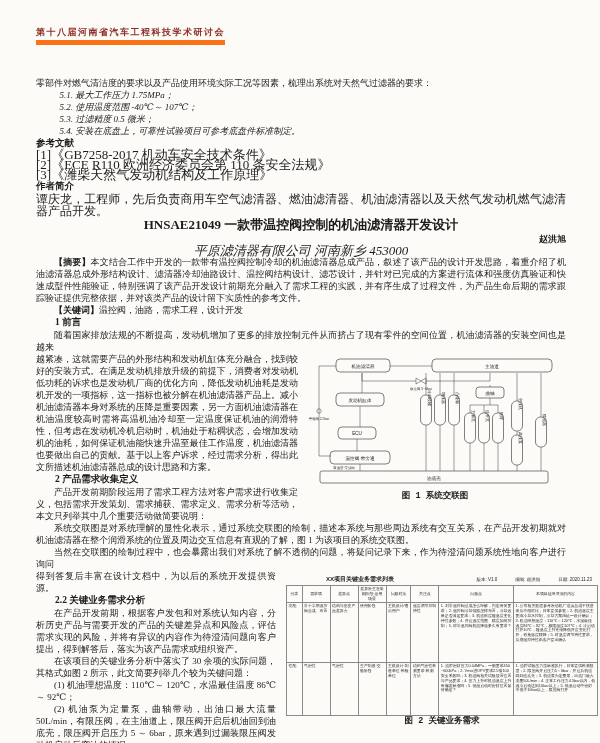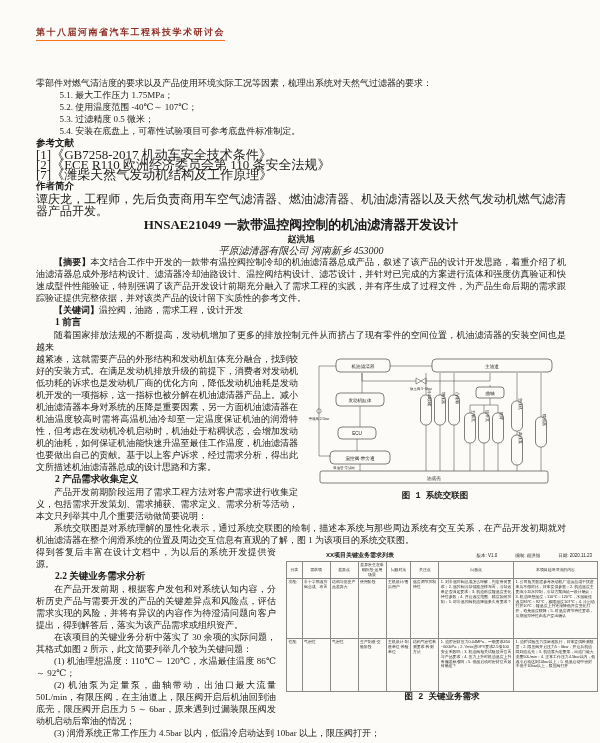--- a/index.html
+++ b/index.html
@@ -9,39 +9,39 @@
     font-family:"Liberation Serif","DejaVu Serif",serif;
     -webkit-font-smoothing:antialiased;
   }
   .page{
     position:relative;width:600px;height:743px;
     background:#fcfbf8;color:#1c1c1c;overflow:hidden;
   }
   .conf-header{
     position:absolute;left:36px;top:26px;
     font-size:9px;font-weight:bold;letter-spacing:1.5px;
-    color:#8e2f26;border-bottom:1px solid #f97316;padding-bottom:1px;
+    color:#8e2f26;border-bottom:5px solid #f97316;padding-bottom:1px;
   }
   .content{
     position:absolute;left:36px;top:77px;width:530px;
     font-size:9px;line-height:12px;text-align:justify;
   }
   .content p{margin:0;}
   .indent{text-indent:2em;}
   .noindent{text-indent:0;}
   .h-bold{font-weight:bold;font-size:9.5px;line-height:13px;}
-  .req-item{padding-left:2.6em;line-height:12px;}
+  .req-item{padding-left:2.6em;line-height:12px;font-style:italic;}
   .refs div{font-size:13px;line-height:10px;}
   .bio{font-size:12px;line-height:12px;}
   .title{
     margin:10px 0 2px 0;text-align:center;
     font-size:13px;font-weight:bold;line-height:16px;text-indent:0;
   }
-  .author{text-align:center;font-size:9px;line-height:12px;font-weight:bold;}
-  .affil{text-align:center;font-size:10px;line-height:11px;font-style:italic;}
+  .author{text-align:right;font-size:9px;line-height:12px;font-weight:bold;}
+  .affil{text-align:center;font-size:13px;line-height:11px;font-style:italic;}
   .abstract b,.keywords b{font-weight:bold;}
   
   .fig1{
     float:right;width:262px;margin:2px 0 2px 6px;
   }
   .fig1 svg{display:block;width:262px;height:136px;}
   .figcap{
     text-align:center;font-size:8.5px;font-weight:bold;line-height:11px;text-indent:0;font-family:Liberation Mono, monospace;
   }
   .diag-box{fill:none;stroke:#4a4a4a;stroke-width:0.7;}
@@ -84,21 +84,21 @@
       <div class="req-item">5.1. 最大工作压力 1.75MPa；</div>
       <div class="req-item">5.2. 使用温度范围 -40℃～ 107℃；</div>
       <div class="req-item">5.3. 过滤精度 0.5 微米；</div>
       <div class="req-item">5.4. 安装在底盘上，可靠性试验项目可参考底盘件标准制定。</div>
     </div>
 
     <div class="h-bold">参考文献</div>
     <div class="refs">
       <div>[1]《GB7258-2017 机动车安全技术条件》</div>
       <div>[2]《ECE R110 欧洲经济委员会第 110 条安全法规》</div>
-      <div>[7]《潍柴天然气发动机结构及工作原理》</div>
+      <div>[3]《潍柴天然气发动机结构及工作原理》</div>
     </div>
 
     <div class="h-bold">作者简介</div>
     <div class="bio">谭庆龙，工程师，先后负责商用车空气滤清器、燃油滤清器、机油滤清器以及天然气发动机燃气滤清器产品开发。</div>
 
     <p class="title">HNSAE21049 一款带温控阀控制的机油滤清器开发设计</p>
     <div class="author">赵洪旭</div>
     <div class="affil">平原滤清器有限公司 河南新乡 453000</div>
 
     <p class="abstract indent"><b>【摘要】</b><span>本文结合工作中开发的一款带有温控阀控制冷却的机油滤清器总成产品，叙述了该产品的设计开发思路，着重介绍了机油滤清器总成外形结构设计、滤清器冷却油路设计、温控阀结构设计、滤芯设计，并针对已完成的方案进行流体和强度仿真验证和快速成型件性能验证，特别强调了该产品开发设计前期充分融入了需求工程的实践，并有序生成了过程文件，为产品生命后期的需求跟踪验证提供完整依据，并对该类产品的设计留下实质性的参考文件。</span></p>
@@ -177,20 +177,21 @@
       </svg>
       <div class="figcap">图 1 系统交联图</div>
     </div>
 
     <p class="noindent">越紧凑，这就需要产品的外形结构和发动机缸体充分融合，找到较好的安装方式。在满足发动机排放升级的前提下，消费者对发动机低功耗的诉求也是发动机厂商的优化方向，降低发动机油耗是发动机开发的一项指标，这一指标也被分解在机油滤清器产品上。减小机油滤清器本身对系统的压降是重要因素，另一方面机油滤清器在机油温度较高时需将高温机油冷却至一定温度保证机油的润滑特性，但考虑在发动机冷机启动时，机油处于粘稠状态，会增加发动机的油耗，如何保证机油能快速升温至最佳工作温度，机油滤清器也要做出自己的贡献。基于以上客户诉求，经过需求分析，得出此文所描述机油滤清器总成的设计思路和方案。</p>
 
     <div class="h-bold indent">2 产品需求收集定义</div>
     <p class="indent">产品开发前期阶段运用了需求工程方法对客户需求进行收集定义，包括需求开发策划、需求捕获、需求定义、需求分析等活动，本文只列举其中几个重要活动做简要说明：</p>
 
     <p class="indent">系统交联图是对系统理解的显性化表示，通过系统交联图的绘制，描述本系统与那些周边系统有交互关系，在产品开发初期就对机油滤清器在整个润滑系统的位置及周边交互信息有直观的了解，图 1 为该项目的系统交联图。</p>
+    <p class="indent">当然在交联图的绘制过程中，也会暴露出我们对系统了解不透彻的问题，将疑问记录下来，作为待澄清问题系统性地向客户进行询问</p>
 
     <div class="fig2">
       <div class="fig2-titlebar">
         <span class="fig2-title">XX项目关键业务需求列表</span>
         <span class="fig2-meta">
           <span>版本: V1.0</span>
           <span>编制: 赵洪旭</span>
           <span>日期: 2020.11.23</span>
         </span>
       </div>

